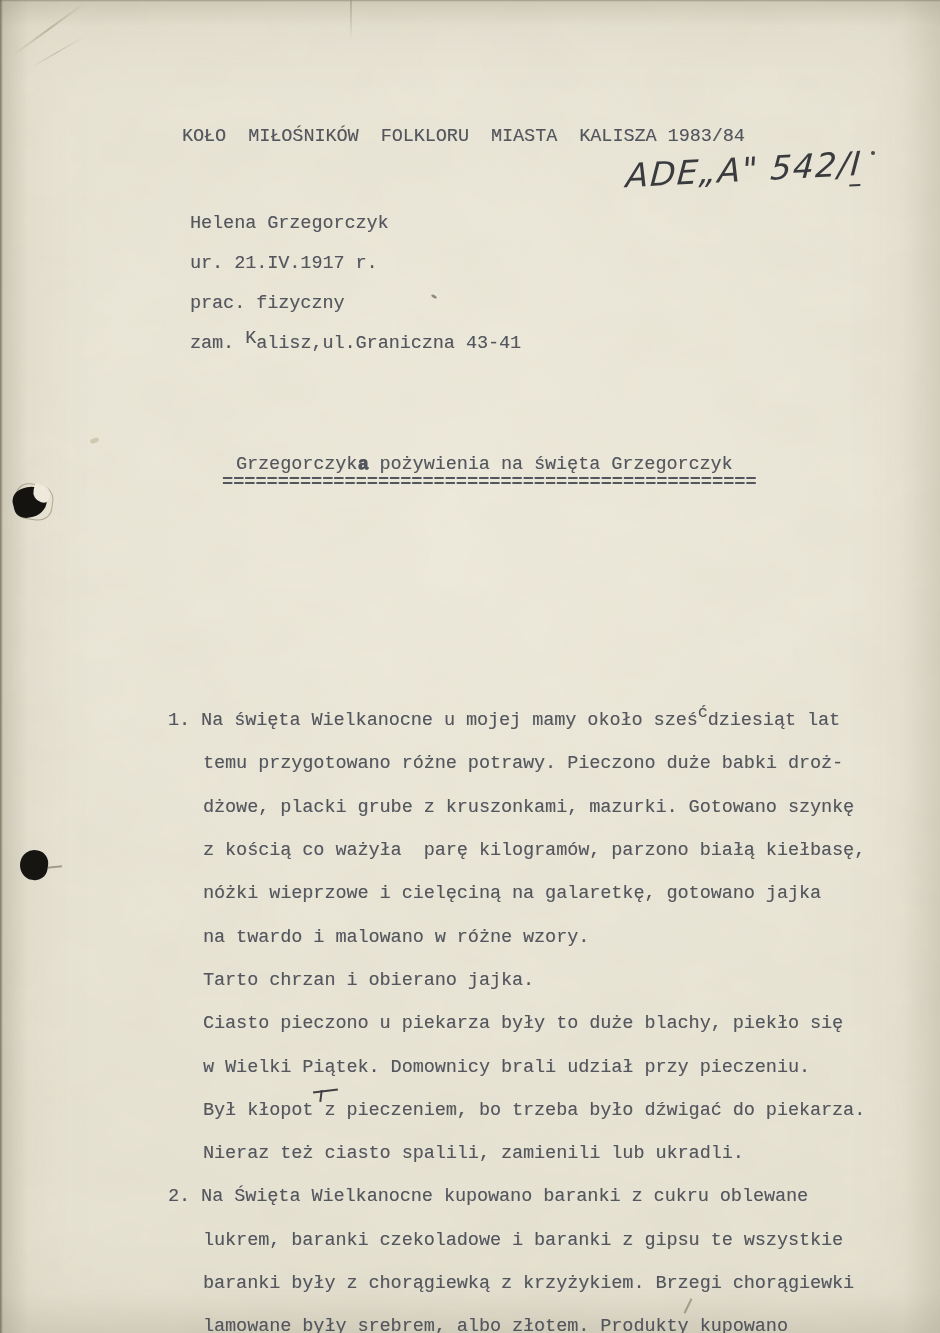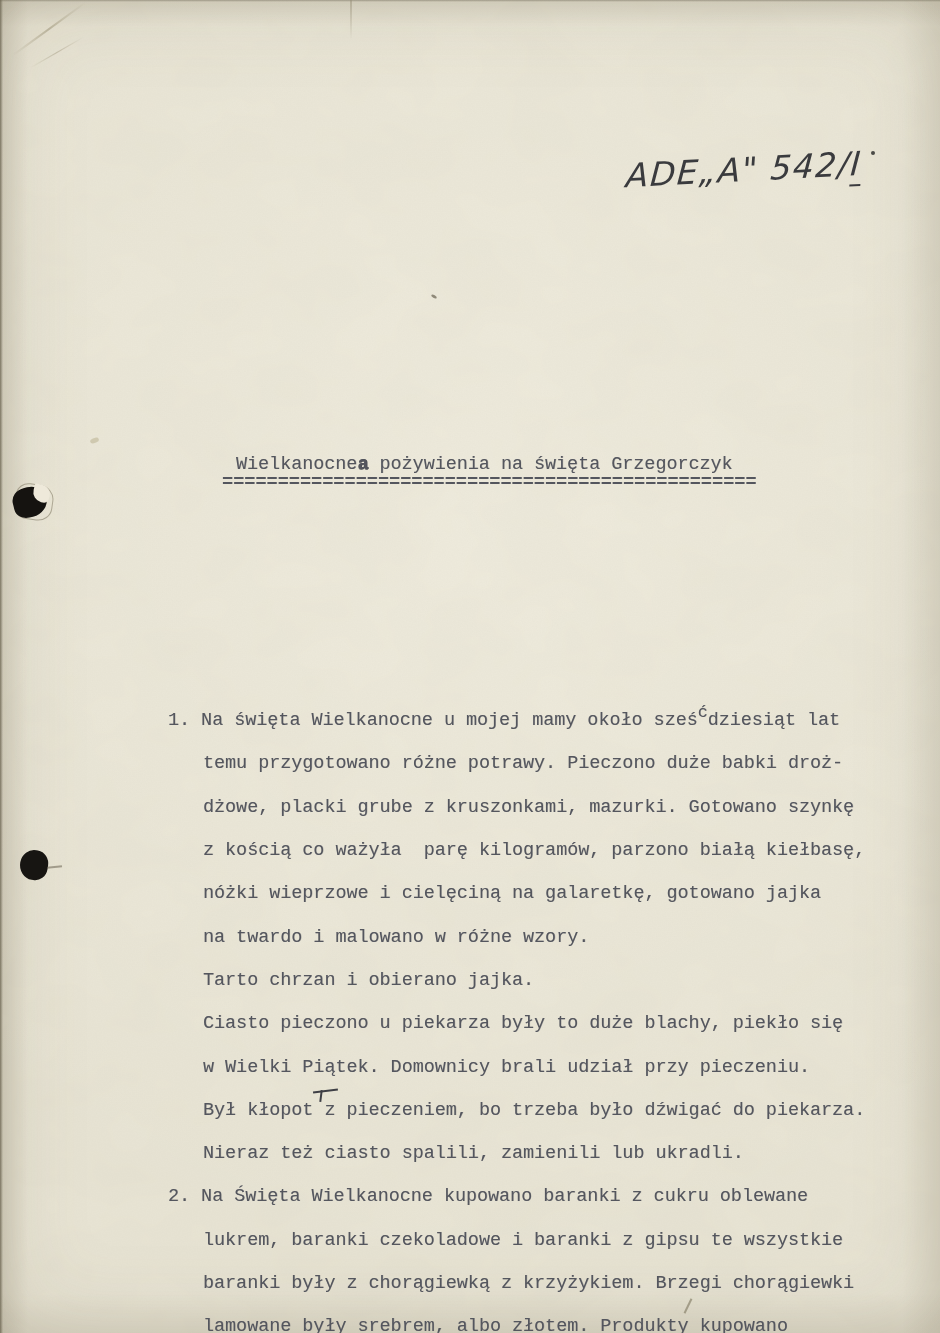--- a/index.html
+++ b/index.html
@@ -112,26 +112,28 @@
   <div class="speck-4"></div>
 
   <div class="hole1">
     <div class="ring"></div>
     <div class="ink"></div>
     <div class="notch"></div>
   </div>
   <div class="hole2"></div>
   <div class="hole2-scratch"></div>
 
+  <div class="typed header-line">KOŁO  MIŁOŚNIKÓW  FOLKLORU  MIASTA  KALISZA 1983/84</div>
 
   <div class="annotation"><span>ADE„A" 542/</span><span class="u">I</span></div>
 
+  <div class="typed person-block" id="person"><div><span>Helena Grzegorczyk</span></div><div><span>ur. 21.IV.1917 r.</span></div><div><span>prac. fizyczny</span></div><div><span>zam. </span><span class="raised">K</span><span>alisz,ul.Graniczna 43-41</span></div></div>
 
 
-  <div class="typed title-line" id="title"><span>Wielkanocne</span><span class="ovr">a</span><span> pożywienia na święta Grzegorczyk</span></div>
+  <div class="typed title-line" id="title"><span>Grzegorczyk</span><span class="ovr">a</span><span> pożywienia na święta Grzegorczyk</span></div>
   <div class="typed title-underline">================================================</div>
 
   <div class="typed body-block" id="body">
     <div class="corr-bar"></div>
     <div class="corr-v"></div>
   <div class="bline numbered"><span>1. Na święta Wielkanocne u mojej mamy około sześ</span><span class="sup">ć</span><span>dziesiąt lat</span></div><div class="bline"><span>temu przygotowano różne potrawy. Pieczono duże babki droż-</span></div><div class="bline"><span>dżowe, placki grube z kruszonkami, mazurki. Gotowano szynkę</span></div><div class="bline"><span>z kością co ważyła  parę kilogramów, parzono białą kiełbasę,</span></div><div class="bline"><span>nóżki wieprzowe i cielęciną na galaretkę, gotowano jajka</span></div><div class="bline"><span>na twardo i malowano w różne wzory.</span></div><div class="bline"><span>Tarto chrzan i obierano jajka.</span></div><div class="bline"><span>Ciasto pieczono u piekarza były to duże blachy, piekło się</span></div><div class="bline"><span>w Wielki Piątek. Domownicy brali udział przy pieczeniu.</span></div><div class="bline"><span>Był kłopot z pieczeniem, bo trzeba było dźwigać do piekarza.</span></div><div class="bline"><span>Nieraz też ciasto spalili, zamienili lub ukradli.</span></div><div class="bline numbered"><span>2. Na Święta Wielkanocne kupowano baranki z cukru oblewane</span></div><div class="bline"><span>lukrem, baranki czekoladowe i baranki z gipsu te wszystkie</span></div><div class="bline"><span>baranki były z chorągiewką z krzyżykiem. Brzegi chorągiewki</span></div><div class="bline"><span>lamowane były srebrem, albo złotem. Produkty kupowano</span></div></div>
 
 </div>
 
 </body></html>

